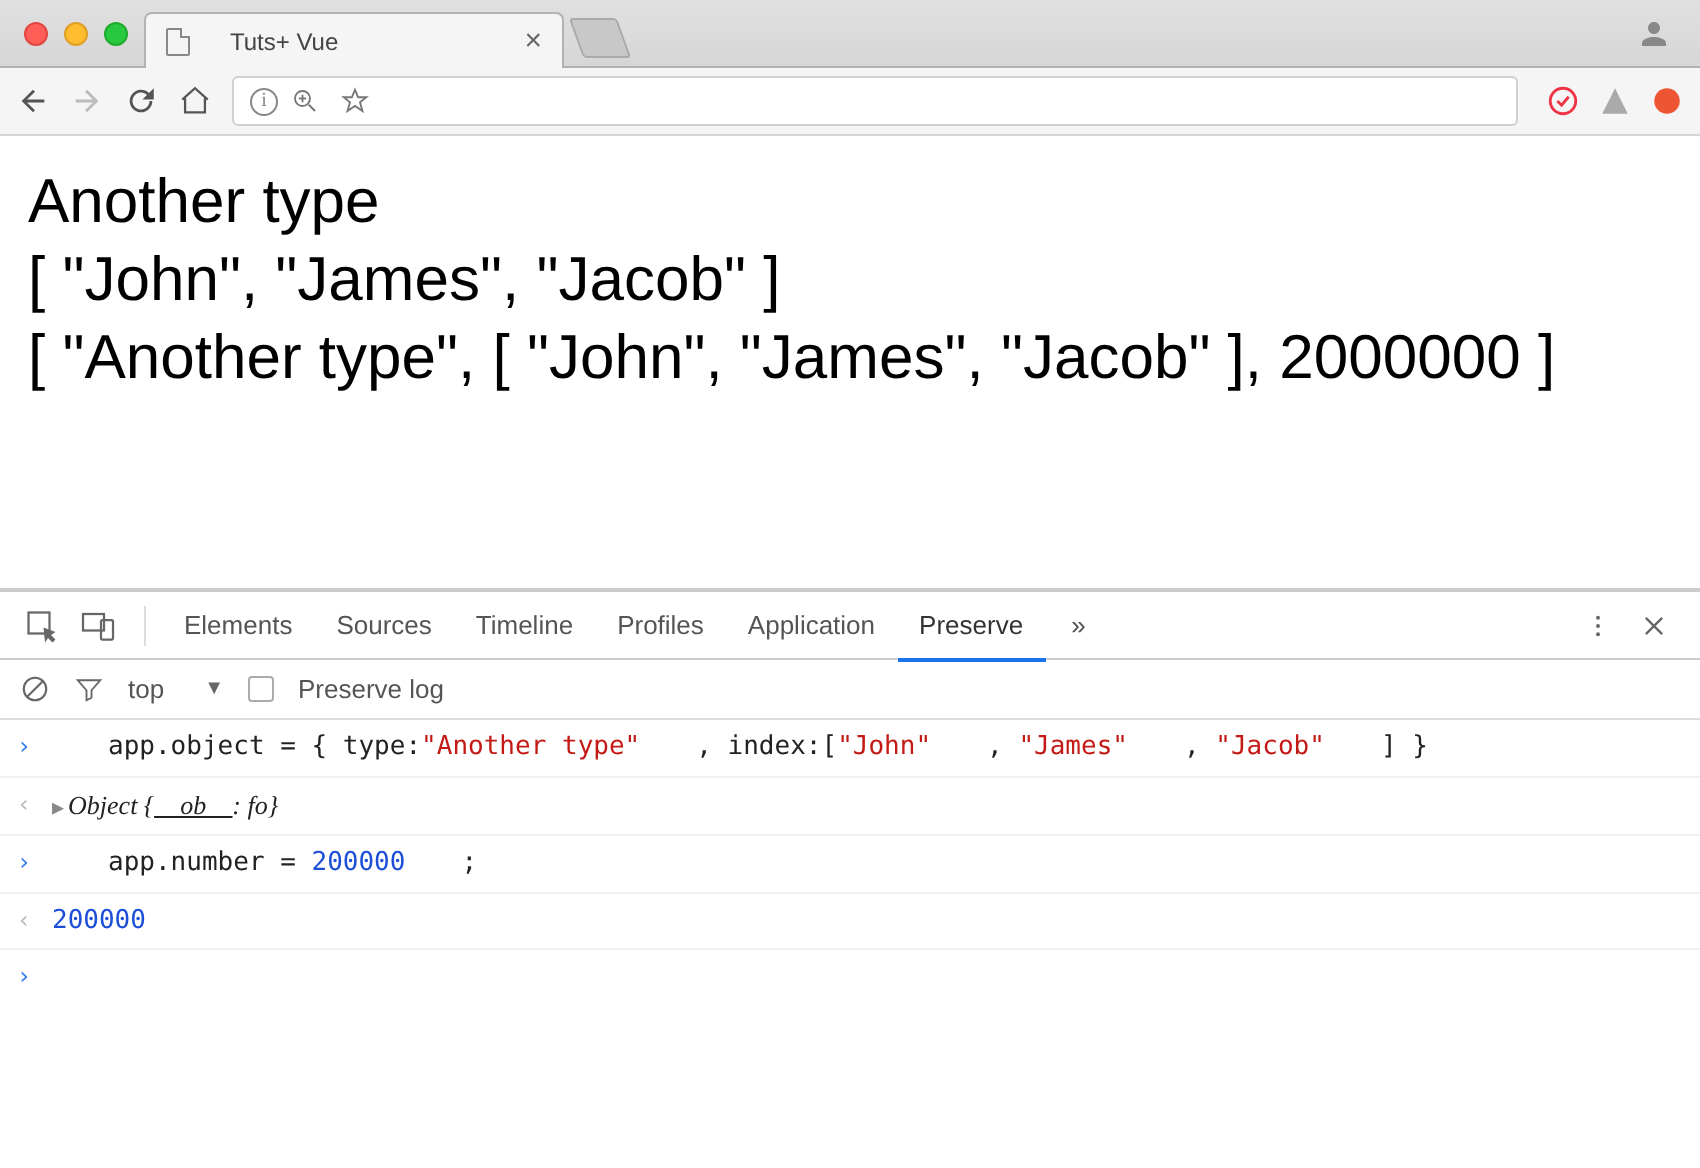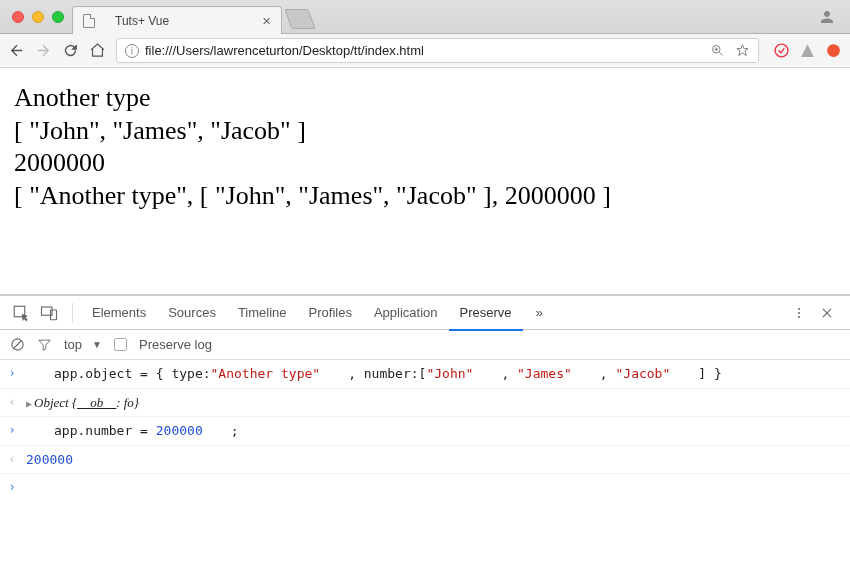--- a/index.html
+++ b/index.html
@@ -110,22 +110,22 @@
   justify-content: center;
   font-size: 10px; color: #888; font-family: Georgia, serif;
 }
 .omnibox-text { flex: 1; font-size: 13px; color: #222; }
 .omnibox-right { display: flex; gap: 10px; align-items: center;}
 .omnibox-right svg { width: 15px; height: 15px; }
 .toolbar-icons { display: flex; gap: 9px; align-items: center; padding-left: 4px;}
 .toolbar-icons svg { width: 17px; height: 17px; }
 .page-content {
   padding: 14px 14px;
-  font-family: Liberation Serif, serif;
-  font-size: 26px;
+  font-family: Liberation Sans, sans-serif;
+  font-size: 31px;
   line-height: 1.25;
   color: #000;
   height: 226px;
 }
 .devtools {
   border-top: 2px solid #ccc;
   height: 340px;
   display: flex;
   flex-direction: column;
   font-size: 13px;
@@ -157,21 +157,21 @@
 .console-toolbar {
   height: 30px;
   border-bottom: 1px solid #ddd;
   display: flex;
   align-items: center;
   padding: 0 10px;
   gap: 12px;
   color: #555;
 }
 .console-toolbar svg { width: 15px; height: 15px; fill: #666; }
-.ctx-select { display: flex; align-items: center; gap: 10px; }
+.ctx-select { display: flex; align-items: center; gap: 20px; }
 .ctx-select .arrow-down { font-size: 10px; color: #666;}
 .checkbox {
   width: 13px; height: 13px;
   border: 1px solid #aaa;
   border-radius: 2px;
   background: #fff;
 }
 .console-body {
   font-family: Menlo, Consolas, monospace;
   font-size: 13px;
@@ -235,21 +235,20 @@
         <path d="M17.6 6.3A8 8 0 1 0 20 12h-2a6 6 0 1 1-1.8-4.3L13 11h8V3l-3.4 3.3z"></path>
       </svg>
   </div>
   <div class="nav-btn">
     <svg viewBox="0 0 24 24">
         <path fill="none" stroke="#555" stroke-width="1.6" d="M3 11l9-8 9 8M5 10v10h14V10"></path>
       </svg>
   </div>
   <div class="omnibox">
     <div class="omnibox-info">i</div>
-    <span class="omnibox-text">file:///Users/lawrenceturton/Desktop/tt/index.html</span>
     <div class="omnibox-right">
       <svg viewBox="0 0 24 24">
           <circle cx="10" cy="10" r="6" fill="none" stroke="#777" stroke-width="1.5"></circle>
           <line x1="15" y1="15" x2="20" y2="20" stroke="#777" stroke-width="1.5"></line>
           <line x1="7" y1="10" x2="13" y2="10" stroke="#777" stroke-width="1.5"></line>
           <line x1="10" y1="7" x2="10" y2="13" stroke="#777" stroke-width="1.5"></line>
         </svg>
       <svg viewBox="0 0 24 24">
           <path fill="none" stroke="#777" stroke-width="1.5" d="M12 3l2.5 6H21l-5 4 2 7-6-4-6 4 2-7-5-4h6.5z"></path>
         </svg>
@@ -265,21 +264,20 @@
       </svg>
     <svg viewBox="0 0 24 24">
         <circle cx="12" cy="12" r="9" fill="#e53"></circle>
       </svg>
   </div>
 </div>
 
 <div class="page-content">
   <div>Another type</div>
   <div>[ "John", "James", "Jacob" ]</div>
-  <div>2000000</div>
   <div>[ "Another type", [ "John", "James", "Jacob" ], 2000000 ]</div>
 </div>
 
 <div class="devtools">
   <div class="devtools-tabs">
     <div class="dt-left-icons">
       <svg viewBox="0 0 24 24">
           <rect x="3" y="3" width="14" height="14" fill="none" stroke="#666" stroke-width="1.5"></rect>
           <path d="M13 13l8 3-3 2 3 3-2 2-3-3-2 3z" fill="#666"></path>
         </svg>
@@ -322,21 +320,21 @@
       <span>top</span>
       <span class="arrow-down">▼</span>
     </div>
     <div class="checkbox"></div>
     <span>Preserve log</span>
   </div>
 
   <div class="console-body" id="console-body">
       <div class="console-line">
         <div class="cl-arrow input">›</div>
-        <div class="code"><span class="kw">app.object = { type:</span><span class="str">"Another type"</span><span class="kw">, number:[</span><span class="str">"John"</span><span class="kw">, </span><span class="str">"James"</span><span class="kw">, </span><span class="str">"Jacob"</span><span class="kw">] }</span></div>
+        <div class="code"><span class="kw">app.object = { type:</span><span class="str">"Another type"</span><span class="kw">, index:[</span><span class="str">"John"</span><span class="kw">, </span><span class="str">"James"</span><span class="kw">, </span><span class="str">"Jacob"</span><span class="kw">] }</span></div>
       </div>
       <div class="console-line">
         <div class="cl-arrow output">‹</div>
         <div class="code"><span class="expand-tri">▶</span><span class="obj">Object {</span><span class="obj" style="text-decoration: underline;">__ob__</span><span class="obj">: fo}</span></div>
       </div>
       <div class="console-line">
         <div class="cl-arrow input">›</div>
         <div class="code"><span class="kw">app.number = </span><span class="num">200000</span><span class="kw">;</span></div>
       </div>
       <div class="console-line">

